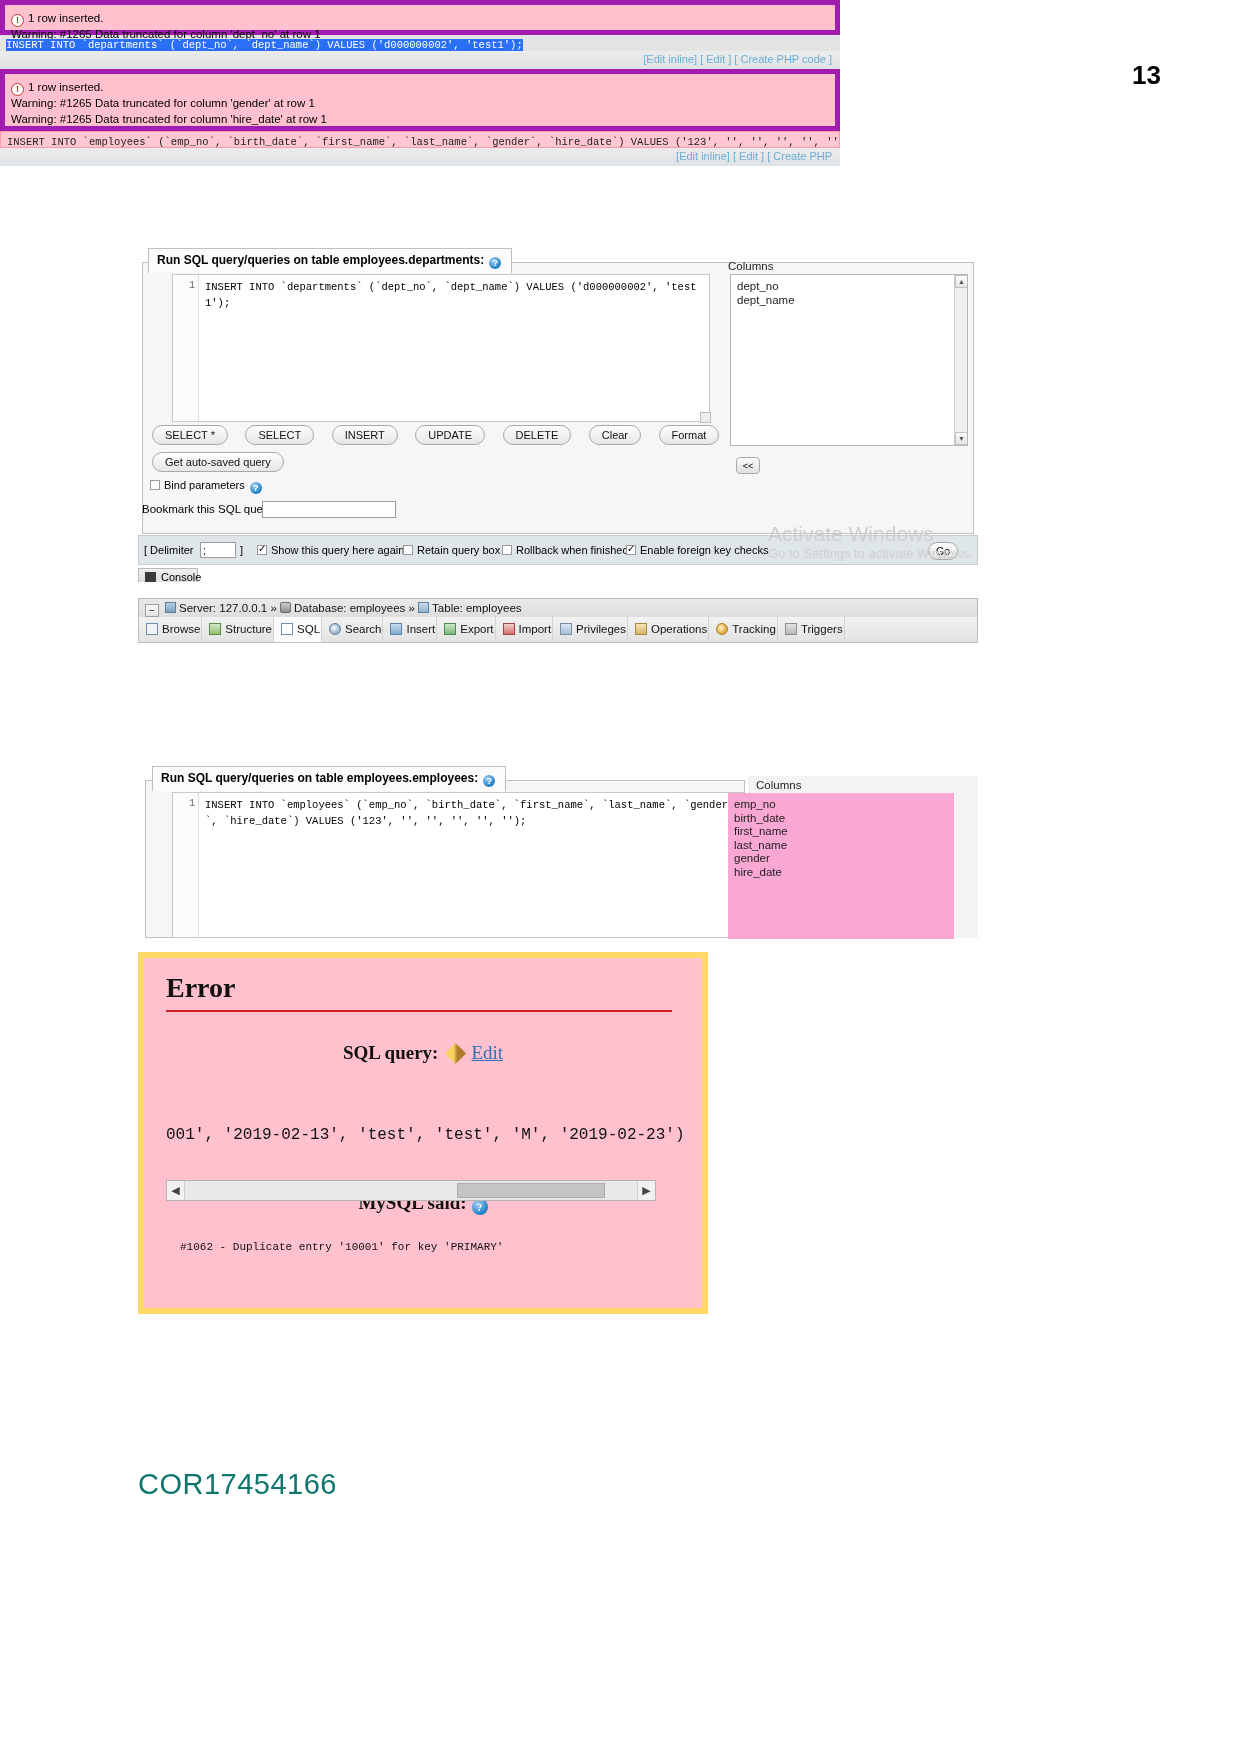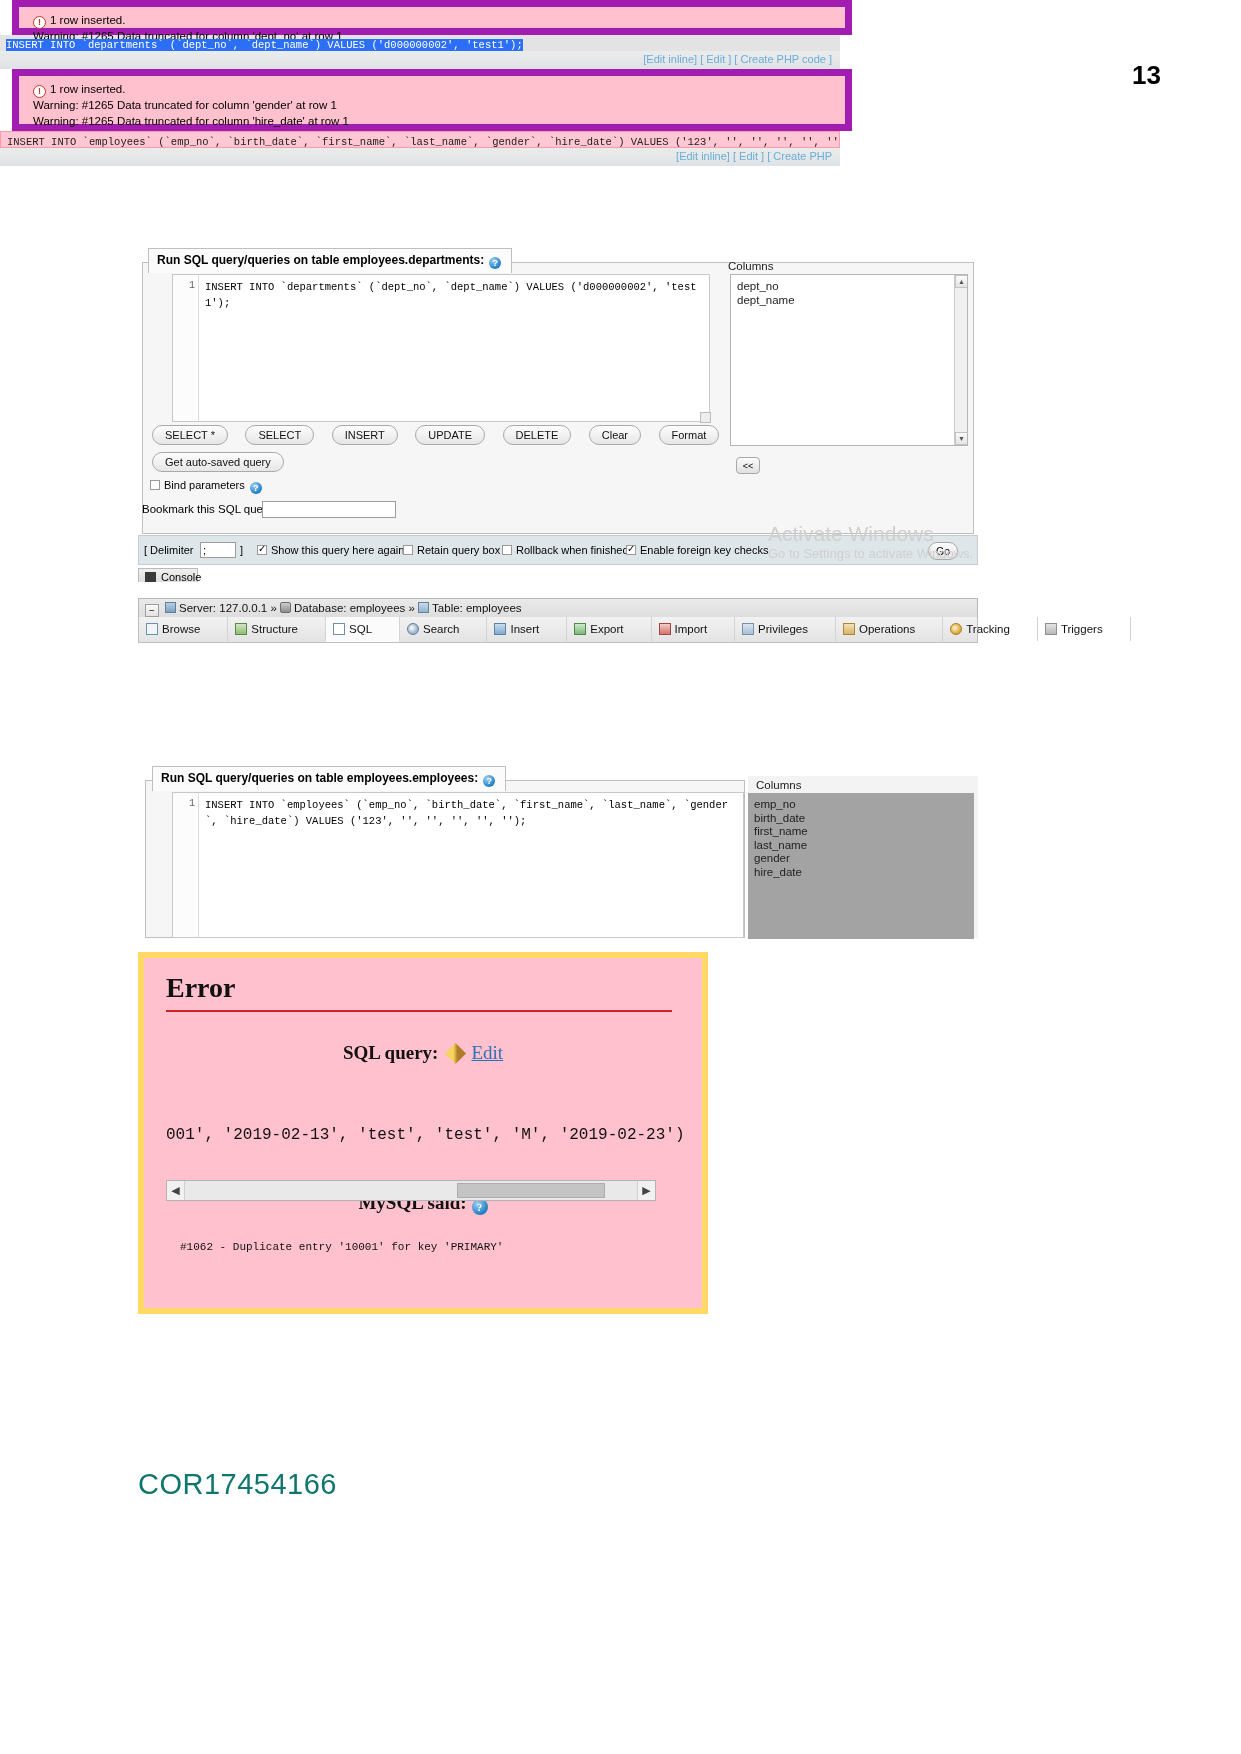--- a/index.html
+++ b/index.html
@@ -30,27 +30,26 @@
     top: 1468px;
     font-size: 29px;
     letter-spacing: 0.5px;
     font-family: "Liberation Sans", sans-serif;
     color: #0f766e;
   }
 
   
   .result-banner {
     background: #ffc1ce;
-    border: 7px solid #a21caf;
-    box-sizing: border-box;
-    padding: 6px 8px 6px 14px;
+    border: 5px solid #a21caf;
+    box-sizing: border-box;
+    padding: 6px 8px 6px 6px;
     font-size: 11.5px;
     line-height: 1.35;
     color: #000;
-    margin-left: 12px;
   }
   .result-banner .msg-line {
     display: block;
     white-space: nowrap;
   }
   .warn-icon {
     display: inline-block;
     width: 11px;
     height: 11px;
     border-radius: 50%;
@@ -294,21 +293,21 @@
     border: 1px solid #bfbfbf;
     border-top: none;
     box-sizing: border-box;
     white-space: nowrap;
     font-size: 0;
   }
   .tab {
     display: inline-block;
     font-size: 11.5px;
     font-family: "Liberation Sans", sans-serif;
-    padding: 6px 27px 6px 7px;
+    padding: 6px 1px 6px 7px;
     color: #111;
     border-right: 1px solid #d3d3d3;
     box-sizing: border-box;
     white-space: nowrap;
     vertical-align: top;
   }
   .tab.active {
     background: #fbfbfb;
     border-bottom: 1px solid #fbfbfb;
   }
@@ -583,21 +582,21 @@
 
 <div class="code-area" style="left:172px; top:792px; width:572px; height:146px;">
   <div class="gutter">
     <span>1</span>
   </div>
   <div class="code-text">INSERT INTO `employees` (`emp_no`, `birth_date`, `first_name`, `last_name`, `gender`, `hire_date`) VALUES ('123', '', '', '', '', '');</div>
 </div>
 
 <div style="position:absolute; left:748px; top:776px; width:230px; height:162px; background:#f3f3f3;"></div>
 <div class="cols-label" style="left:756px; top:779px;">Columns</div>
-<div class="cols-box" style="left:748px; top:793px; width:226px; height:146px; border:none; background:#a3a3a3;">
+<div class="cols-box" style="left:728px; top:793px; width:226px; height:146px; border:none; background:#f9a8d4;">
   <div class="col-item">emp_no</div>
   <div class="col-item">birth_date</div>
   <div class="col-item">first_name</div>
   <div class="col-item">last_name</div>
   <div class="col-item">gender</div>
   <div class="col-item">hire_date</div>
 </div>
 
 <div class="error-box" style="left:138px; top:952px; width:570px; height:362px;">
   <div class="error-title">Error</div>

